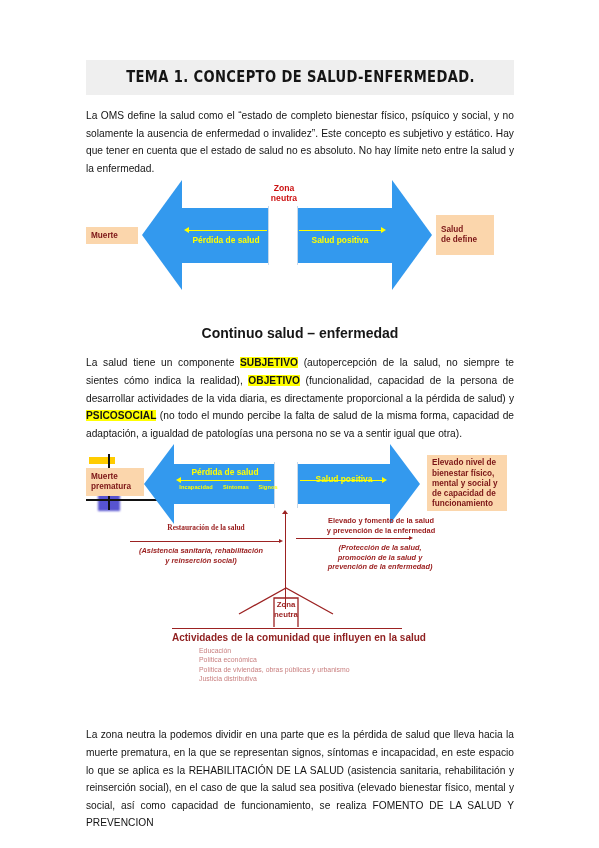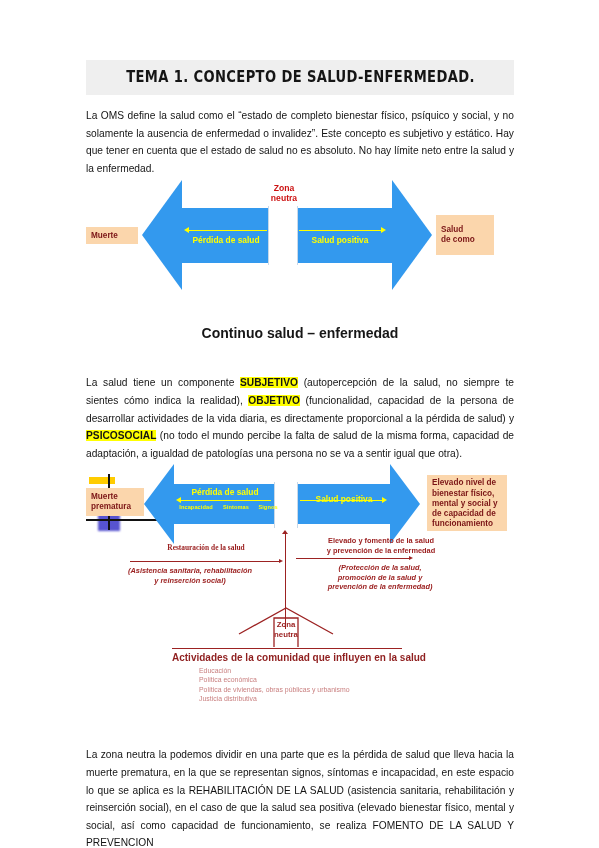--- a/index.html
+++ b/index.html
@@ -235,21 +235,21 @@
     <p class="body-text">La OMS define la salud como el “estado de completo bienestar físico, psíquico y social, y no solamente la ausencia de enfermedad o invalidez”. Este concepto es subjetivo y estático. Hay que tener en cuenta que el estado de salud no es absoluto. No hay límite neto entre la salud y la enfermedad.</p>
 
     <div class="diagram dia1">
 
       <div class="box-label" style="left:0px; top:42px; width:52px; height:17px; display:flex; align-items:center;">
         <span>Muerte</span>
       </div>
 
       <div class="box-label" style="left:350px; top:30px; width:58px; height:40px; display:flex; flex-direction:column; justify-content:center;">
         <span>Salud</span>
-        <span>de como</span>
+        <span>de define</span>
       </div>
 
       <div class="arrow-shaft" style="left:96px; top:23px; width:86px; height:55px;"></div>
 
       <div class="arrow-shaft" style="left:212px; top:23px; width:94px; height:55px;"></div>
 
       <div class="arrow-head left" style="left:56px; top:-5px; border-top-width:55px; border-bottom-width:55px;"></div>
       <div class="arrow-head right" style="left:306px; top:-5px; border-top-width:55px; border-bottom-width:55px;"></div>
 
       <div class="neutral-gap" style="left:182px; top:21px; width:30px; height:59px;"></div>
@@ -264,21 +264,21 @@
 
       <div class="ylineR" style="left:213px; top:45px; width:82px;"></div>
       <div class="yarrow right" style="left:295px; top:42px;"></div>
 
       <div class="arrow-text" style="left:96px; top:50px; width:88px;">Pérdida de salud</div>
       <div class="arrow-text" style="left:210px; top:50px; width:88px;">Salud positiva</div>
 
       <div class="caption" style="left:0px; top:140px; width:428px;">Continuo salud – enfermedad</div>
     </div>
 
-    <p class="body-text" style="margin-top:24px;">
+    <p class="body-text" style="margin-top:4px;">
       <span>La salud tiene un componente </span><span class="hl">SUBJETIVO</span><span> (autopercepción de la salud, no siempre te sientes cómo indica la realidad), </span><span class="hl">OBJETIVO</span><span> (funcionalidad, capacidad de la persona de desarrollar actividades de la vida diaria, es directamente proporcional a la pérdida de salud) y </span><span class="hl">PSICOSOCIAL</span><span> (no todo el mundo percibe la falta de salud de la misma forma, capacidad de adaptación, a igualdad de patologías una persona no se va a sentir igual que otra).</span>
     </p>
 
     <div class="diagram dia2">
 
       <div class="artifact-yellow" style="left:3px; top:7px; width:26px; height:7px;"></div>
       <div class="artifact-blue" style="left:12px; top:40px; width:22px; height:21px; filter: blur(1px);"></div>
       <div class="artifact-line" style="left:22px; top:4px; width:1.6px; height:56px;"></div>
       <div class="artifact-line" style="left:0px; top:49px; width:95px; height:1.6px;"></div>
 
@@ -308,21 +308,21 @@
       <div class="arrow-text tiny" style="left:88px; top:34px; width:44px;">Incapacidad</div>
       <div class="arrow-text tiny" style="left:132px; top:34px; width:36px;">Síntomas</div>
       <div class="arrow-text tiny" style="left:166px; top:34px; width:32px;">Signos</div>
 
       <div class="red-vline" style="left:199px; top:64px; height:95px;"></div>
       <div class="red-arrowhead up" style="left:196px; top:60px;"></div>
 
       <div class="red-text" style="left:40px; top:73px; width:160px;font-family:Liberation Serif, serif;">Restauración de la salud</div>
       <div class="red-line" style="left:44px; top:91px; width:150px;"></div>
       <div class="red-arrowhead right" style="left:193px; top:88.5px;"></div>
-      <div class="red-text italic" style="left:18px; top:96px; width:172px;">
+      <div class="red-text italic" style="left:29px; top:96px; width:172px;">
         <div>(Asistencia sanitaria, rehabilitación</div>
         <div>y reinserción social)</div>
       </div>
 
       <div class="red-text" style="left:207px; top:66px; width:176px;">
         <div>Elevado y fomento de la salud</div>
         <div>y prevención de la enfermedad</div>
       </div>
       <div class="red-line" style="left:210px; top:88px; width:114px;"></div>
       <div class="red-arrowhead right" style="left:323px; top:85.5px;"></div>

